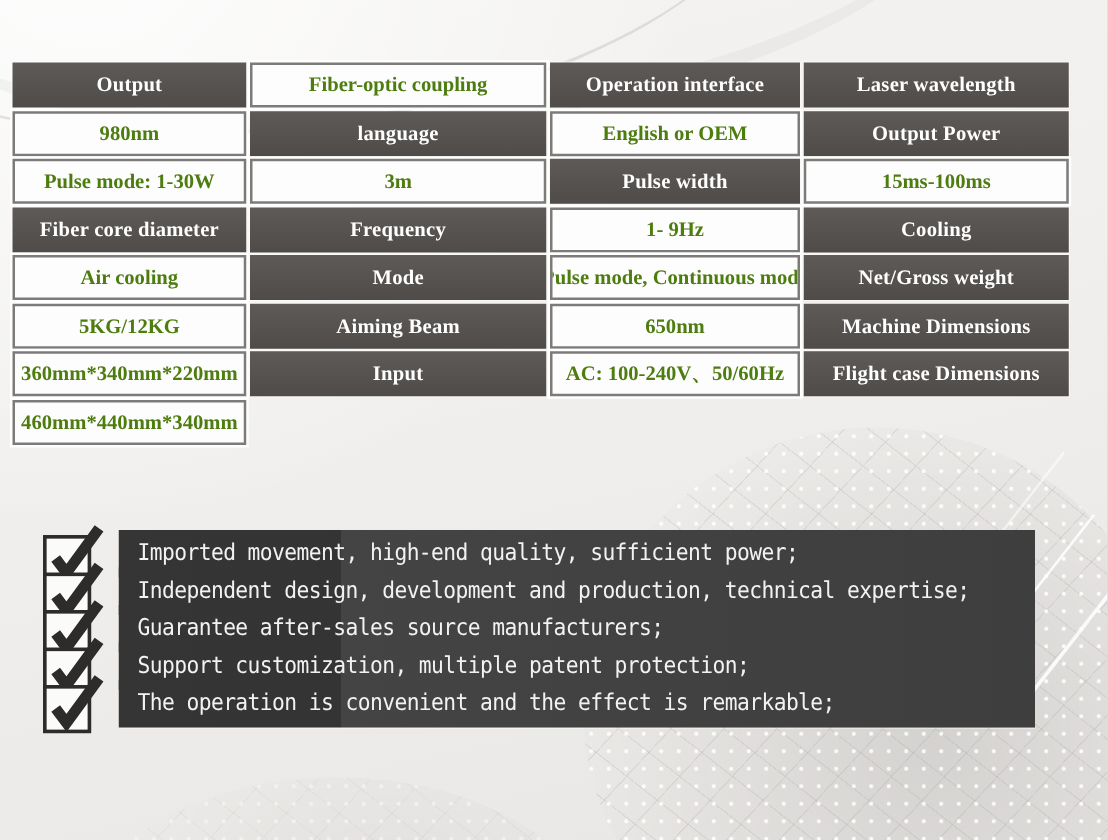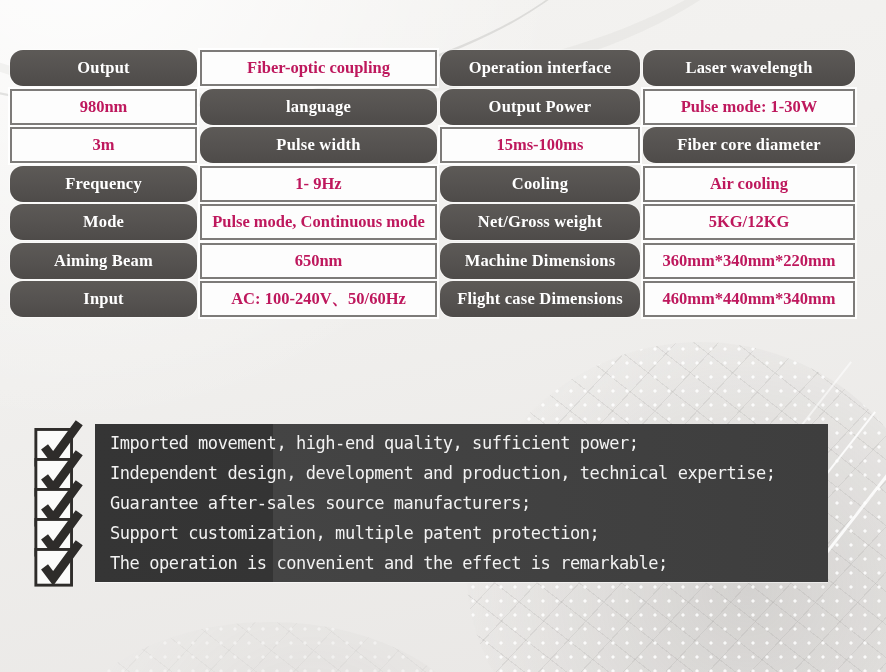--- a/index.html
+++ b/index.html
@@ -39,24 +39,23 @@
     gap:2.5px 3px;
   }
   .spec-table .lbl,.spec-table .val{
     display:flex;align-items:center;justify-content:center;
     font-weight:bold;font-size:16.5px;white-space:nowrap;overflow:hidden;
   }
   .spec-table .lbl{
     background:linear-gradient(180deg,#5d5a57 0%,#555250 55%,#4e4b49 100%);
     color:#ffffff;letter-spacing:.2px;
     box-shadow:0 0 0 1px rgba(255,255,255,.45);
-    border-radius:13px;
   }
   .spec-table .val{
-    background:#fdfdfd;color:#be185d;
+    background:#fdfdfd;color:#4d7c0f;
     border:2px solid #7d7b79;
     box-shadow:0 0 0 2px rgba(255,255,255,.9);
   }
   
   .feature-list{position:absolute;left:32px;top:424px;width:830px;}
   .feature-item{position:relative;height:22px;margin-bottom:8px;}
   .check{position:absolute;left:0;top:-9px;width:54px;height:54px;}
   .check .box{fill:#fbfbfa;stroke:#2e2c2a;stroke-width:3;}
   .check .tick{fill:none;stroke:#2e2c2a;stroke-width:9;stroke-linejoin:miter;}
   .feature-bar{
@@ -83,20 +82,21 @@
   <div class="streak s2"></div>
   <div class="streak s3"></div>
 
   <div class="spec-table" id="specTable">
       <div class="lbl">Output</div>
       <div class="val">Fiber-optic coupling</div>
       <div class="lbl">Operation interface</div>
       <div class="lbl">Laser wavelength</div>
       <div class="val">980nm</div>
       <div class="lbl">language</div>
+      <div class="val">English or OEM</div>
       <div class="lbl">Output Power</div>
       <div class="val">Pulse mode: 1-30W</div>
       <div class="val">3m</div>
       <div class="lbl">Pulse width</div>
       <div class="val">15ms-100ms</div>
       <div class="lbl">Fiber core diameter</div>
       <div class="lbl">Frequency</div>
       <div class="val">1- 9Hz</div>
       <div class="lbl">Cooling</div>
       <div class="val">Air cooling</div>

